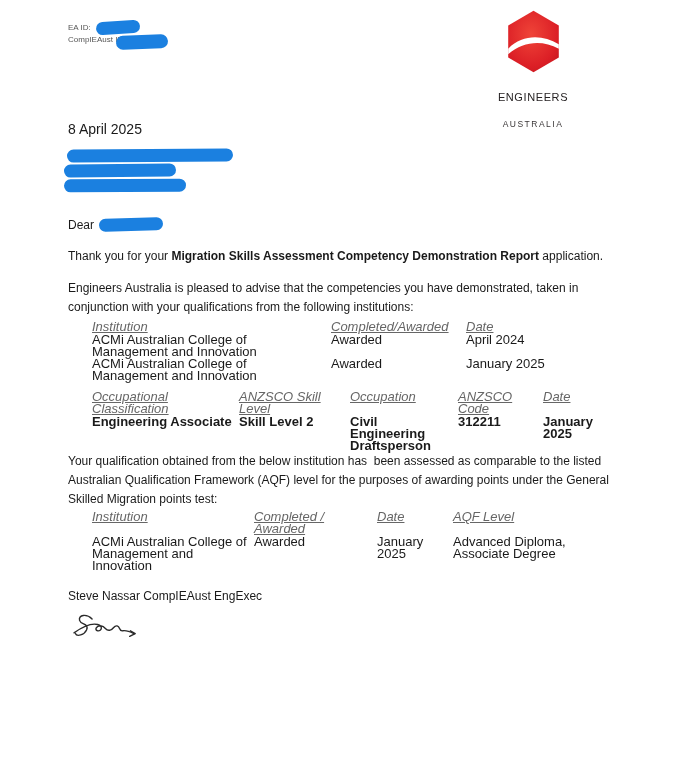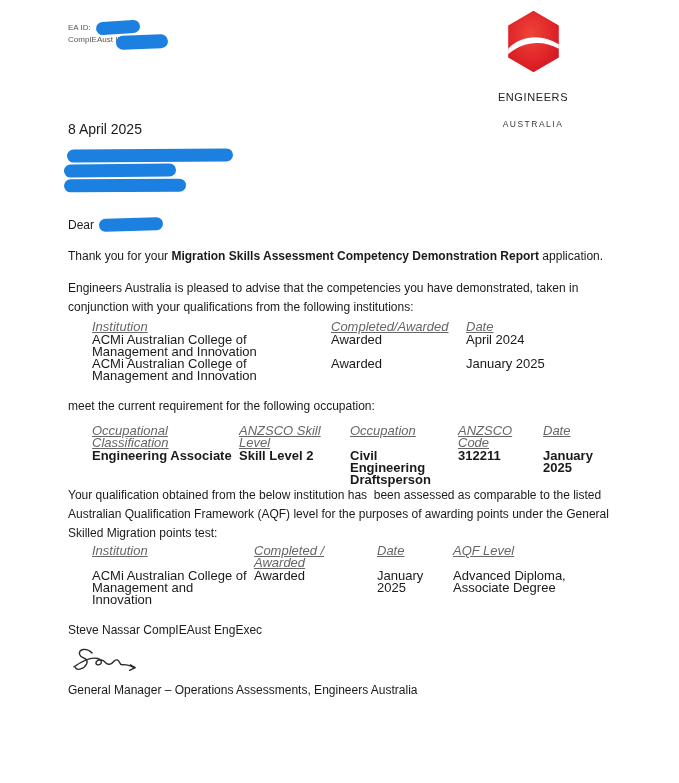--- a/index.html
+++ b/index.html
@@ -120,21 +120,20 @@
       <td>April 2024</td>
     </tr>
     <tr>
       <td>ACMi Australian College of Management and Innovation</td>
       <td>Awarded</td>
       <td>January 2025</td>
     </tr>
   </tbody>
     </table>
 
-  <p class="p-meet">meet the current requirement for the following occupation:</p>
 
   <table class="doc-table t2">
     <colgroup>
         <col style="width:147px">
         <col style="width:111px">
         <col style="width:108px">
         <col style="width:85px">
         <col style="width:72px">
       </colgroup>
     <tbody>
@@ -183,14 +182,13 @@
   <p class="p-signatory">Steve Nassar CompIEAust EngExec</p>
 
   <svg class="signature" width="72" height="32" viewBox="0 0 100 46">
     <g fill="none" stroke="#2a2a2a" stroke-width="2" stroke-linecap="round" stroke-linejoin="round">
       <path d="M30 10 C22 2 10 4 12 12 C14 19 26 16 22 26 C19 33 8 36 6 31"></path>
       <path d="M4 30 C18 20 30 16 38 18 C46 20 44 28 38 27 C33 26 36 19 43 20 C50 21 49 28 56 26 C61 25 61 19 66 20 C71 21 68 28 74 27 C80 26 84 28 90 31"></path>
       <path d="M84 35 L92 31 L85 27"></path>
     </g>
   </svg>
 
-  <p class="p-role">General Manager – Operations Assessments, Engineers Australia</p>
 </div>
 
 </body></html>

